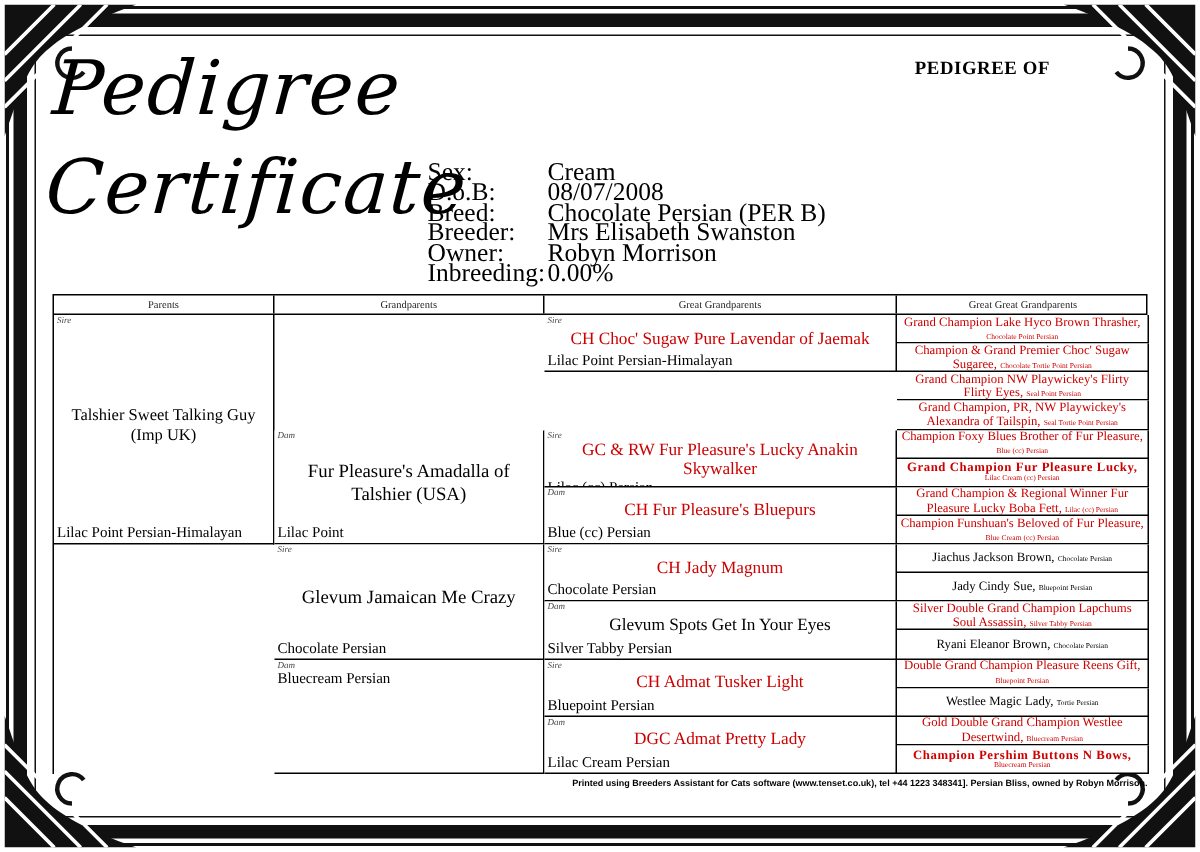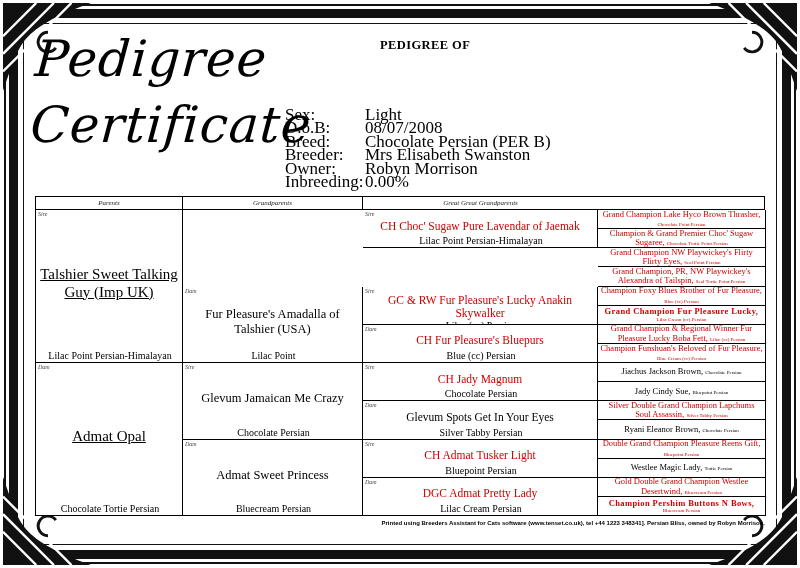--- a/index.html
+++ b/index.html
@@ -17,49 +17,49 @@
   .bl{left:3px;bottom:3px;transform:scaleY(-1);}
   .br{right:3px;bottom:3px;transform:scale(-1,-1);}
   
   .script-title{
     position:absolute;left:33px;top:26px;
     font-family:"DejaVu Serif","Liberation Serif",serif;
     font-style:italic;font-size:50px;line-height:66px;letter-spacing:1px;
     transform:skewX(-4deg);
   }
   
-  .heading{position:absolute;left:380px;top:38px;width:320px;text-align:left;
+  .heading{position:absolute;left:380px;top:38px;width:320px;text-align:right;
     font-weight:bold;font-size:12.5px;line-height:15px;letter-spacing:.4px;}
   
   .info{position:absolute;left:285px;top:108px;font-size:17px;line-height:13.4px;}
   .info-row{display:flex;}
   .info-label{width:80px;}
   .info-value{}
   
   .ped-head{
     position:absolute;left:35px;top:196px;width:730px;height:14px;
     display:grid;grid-template-columns:147px 180px 235px 168px;
     border:1px solid #000;box-sizing:border-box;
   }
   .ped-head .hcell{border-right:1px solid #000;display:flex;align-items:center;justify-content:center;
-    font-style:italic;font-size:7px;color:#222;overflow:hidden;}
+    font-size:7px;color:#222;overflow:hidden;}
   .ped-head .hcell:last-child{border-right:none;}
   .ped-body{
     position:absolute;left:35px;top:210px;width:730px;height:306px;
     display:grid;grid-template-columns:147px 180px 235px 168px;
     grid-template-rows:repeat(16,1fr);
     border-left:1px solid #000;border-bottom:0;box-sizing:border-box;
   }
   .cell{border-right:1px solid #000;border-bottom:1px solid #000;
     display:flex;flex-direction:column;overflow:hidden;box-sizing:border-box;background:#fff;}
   .rel{font-size:6px;font-style:italic;color:#444;padding:1px 0 0 2px;flex:0 0 auto;}
   .nm{flex:1 1 auto;display:flex;align-items:center;justify-content:center;
     text-align:center;padding:0 3px;line-height:1.15;}
-  .breed{flex:0 0 auto;font-size:10px;padding:0 0 1px 2px;white-space:nowrap;text-align:center;}
-  .c1 .nm{font-size:15px;text-decoration:underline;}
+  .breed{flex:0 0 auto;font-size:10px;padding:0 0 1px 2px;white-space:nowrap;}
+  .c1 .nm{font-size:11px;}
   .c2 .nm{font-size:12.5px;}
   .c3 .nm{font-size:11.5px;padding:0 1px;}
   .nm.red{color:#cc0000;}
   .nm.black{color:#000;}
   .c4{justify-content:center;}
   .gggtxt{text-align:center;font-size:8.5px;line-height:1.1;padding:0 2px;}
   .gtiny{font-size:5px;}
   .gggtxt.red{color:#cc0000;}
   .gggtxt.black{color:#000;}
   .gggtxt.red-bold{color:#cc0000;font-weight:bold;letter-spacing:.4px;}
@@ -100,21 +100,21 @@
   <div>Certificate</div>
 </div>
 
 <div class="heading">
   <div>PEDIGREE OF</div>
 </div>
 
 <div class="info">
   <div class="info-row">
       <span class="info-label">Sex:</span>
-      <span class="info-value">Light</span>
+      <span class="info-value">Cream</span>
     </div>
   <div class="info-row">
       <span class="info-label">D.o.B:</span>
       <span class="info-value">08/07/2008</span>
     </div>
   <div class="info-row">
       <span class="info-label">Breed:</span>
       <span class="info-value">Chocolate Persian (PER B)</span>
     </div>
   <div class="info-row">
@@ -127,49 +127,44 @@
     </div>
   <div class="info-row">
       <span class="info-label">Inbreeding:</span>
       <span class="info-value">0.00%</span>
     </div>
 </div>
 
 <div class="ped-head">
   <div class="hcell">Parents</div>
   <div class="hcell">Grandparents</div>
+  <div class="hcell">Great Grandparents</div>
   <div class="hcell">Great Great Grandparents</div>
 </div>
 
 <div class="ped-body">
 
   <div class="cell c1" style="grid-row:1/9;grid-column:1">
     <span class="rel">Sire</span>
     <div class="nm black">Talshier Sweet Talking Guy (Imp UK)</div>
     <div class="breed">Lilac Point Persian-Himalayan</div>
   </div>
-  <div class="cell c1" style="grid-row:9/17;grid-column:1">
-    <span class="rel">Dam</span>
-    <div class="nm black">Admat Opal</div>
-    <div class="breed">Chocolate Tortie Persian</div>
-  </div>
 
   <div class="cell c2" style="grid-row:5/9;grid-column:2">
     <span class="rel">Dam</span>
     <div class="nm black">Fur Pleasure's Amadalla of Talshier (USA)</div>
     <div class="breed">Lilac Point</div>
   </div>
   <div class="cell c2" style="grid-row:9/13;grid-column:2">
     <span class="rel">Sire</span>
     <div class="nm black">Glevum Jamaican Me Crazy</div>
     <div class="breed">Chocolate Persian</div>
   </div>
   <div class="cell c2" style="grid-row:13/17;grid-column:2">
     <span class="rel">Dam</span>
-    <div class="nm black">Admat Sweet Princess</div>
     <div class="breed">Bluecream Persian</div>
   </div>
 
   <div class="cell c3" style="grid-row:1/3;grid-column:3">
     <span class="rel">Sire</span>
     <div class="nm red">CH Choc' Sugaw Pure Lavendar of Jaemak</div>
     <div class="breed">Lilac Point Persian-Himalayan</div>
   </div>
   <div class="cell c3" style="grid-row:7/9;grid-column:3">
     <span class="rel">Dam</span>

